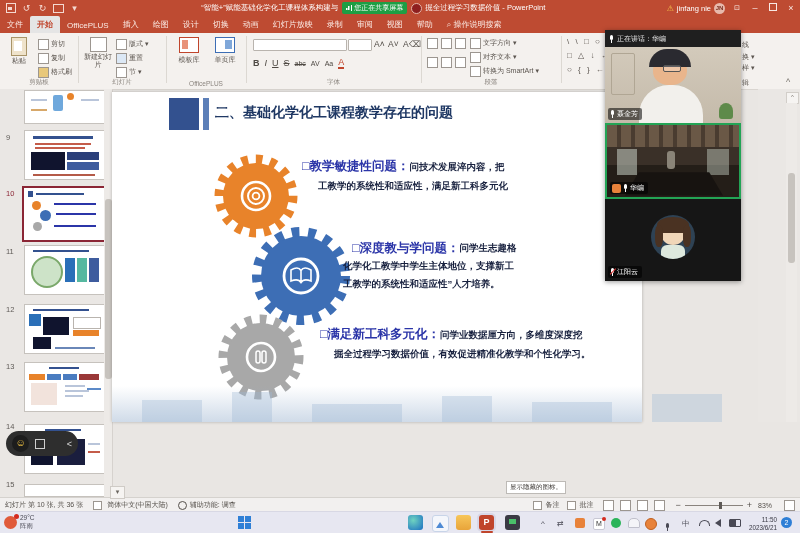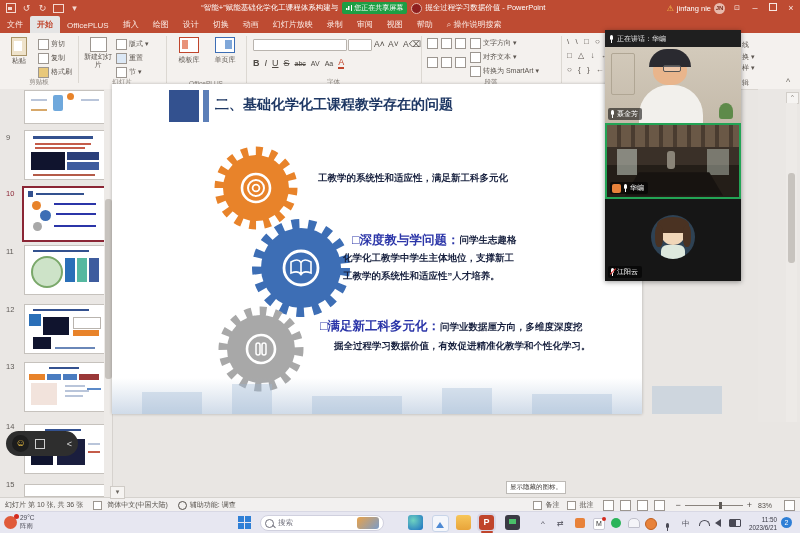--- a/index.html
+++ b/index.html
@@ -39,21 +39,21 @@
   .fontbox{height:10px;background:#fff;border:1px solid #B9B4AE;border-radius:1px}
   .chr{font-size:9px;color:#4E4943;margin-right:4px}
 
   
   #thumbpanel{left:0;top:89px;width:112px;height:408px;background:#EAE7E4;border-right:1px solid #D6D2CE}
   .thumb{position:absolute;left:24px;width:80px;background:#fff;border:1px solid #C6C2BD;overflow:hidden}
   .tnum{position:absolute;left:6px;font-size:7.5px;color:#5E5A56}
   .mini-line{position:absolute;background:#B9C5DA;height:2px}
 
   
-  #slide{left:112px;top:84px;width:530px;height:330px;background:#fff;box-shadow:0 0 3px rgba(0,0,0,.25)}
+  #slide{left:112px;top:92px;width:530px;height:330px;background:#fff;box-shadow:0 0 3px rgba(0,0,0,.25)}
   #slide-title{position:absolute;left:103px;top:12px;font-size:14px;font-weight:bold;color:#1F3864}
   .bullet-head{font-size:12.5px;font-weight:bold;color:#2B35A8}
   .bullet-body{font-size:9.5px;color:#17203E;font-weight:bold}
   .campus{position:absolute;left:0;bottom:0;width:100%;height:36px;
     background:linear-gradient(180deg,rgba(176,196,222,0),rgba(150,175,205,.45))}
   .bld{position:absolute;bottom:0;background:#9FB6D4;opacity:.35}
 
   
   #notes{left:112px;top:422px;width:688px;height:75px;background:#F0EEEC;border-top:1px solid #D8D4D0}
   #statusbar{left:0;top:497px;width:800px;height:14px;background:#F2F0EF;border-top:1px solid #D5D2CE;
@@ -310,20 +310,24 @@
       <path d="M-10,-6 C-5,-9 -1.5,-8 0,-5.5 C1.5,-8 5,-9 10,-6 L10,5 C5,3 1.5,4 0,6.5 C-1.5,4 -5,3 -10,5 Z M0,-5.5 L0,6.5" fill="none" stroke="#fff" stroke-width="1.6"></path>
     </svg>
     <svg class="abs" style="left:102px;top:218px" width="94" height="94" viewBox="-47 -47 94 94">
       <circle r="37" fill="none" stroke="#A8A8A8" stroke-width="11" stroke-dasharray="6.6 7.8"></circle>
       <circle r="34" fill="#A8A8A8"></circle>
       <circle r="14" fill="none" stroke="#fff" stroke-width="2.6"></circle>
       <rect x="-5" y="-6" width="4" height="12" rx="2" fill="none" stroke="#fff" stroke-width="1.5"></rect>
       <rect x="1" y="-6" width="4" height="12" rx="2" fill="none" stroke="#fff" stroke-width="1.5"></rect>
     </svg>
 
+    <div class="abs flex" style="left:190px;top:66px;align-items:baseline">
+      <span class="bullet-head">□教学敏捷性问题：</span>
+      <span class="bullet-body">问技术发展淬内容，把</span>
+    </div>
     <div class="abs bullet-body" style="left:206px;top:88px">工教学的系统性和适应性，满足新工科多元化</div>
 
     <div class="abs flex" style="left:240px;top:148px;align-items:center">
       <span class="bullet-head">□深度教与学问题：</span>
       <span class="bullet-body">问学生志趣格</span>
     </div>
     <div class="abs bullet-body" style="left:231px;top:168px">化学化工教学中学生主体地位，支撑新工</div>
     <div class="abs bullet-body" style="left:231px;top:186px">工教学的系统性和适应性”人才培养。</div>
 
     <div class="abs flex" style="left:208px;top:234px;align-items:baseline">
@@ -383,27 +387,20 @@
         <span>29°C</span><br>
         <span>阵雨</span>
       </span>
     </div>
 
     <span class="abs" style="left:238px;top:4px;width:13px;height:13px;background:
       linear-gradient(#2F7FD6,#2F7FD6) 0 0/6px 6px no-repeat,
       linear-gradient(#2F7FD6,#2F7FD6) 7px 0/6px 6px no-repeat,
       linear-gradient(#2F7FD6,#2F7FD6) 0 7px/6px 6px no-repeat,
       linear-gradient(#2F7FD6,#2F7FD6) 7px 7px/6px 6px no-repeat"></span>
-    <div class="abs flex" style="left:260px;top:3px;width:124px;height:16px;background:#fff;border:1px solid #D0D0DE;border-radius:9px;padding:0 4px;box-sizing:border-box">
-      <span style="width:7px;height:7px;border:1.2px solid #70707C;border-radius:50%;position:relative;margin-right:4px">
-        <span style="position:absolute;left:6px;top:6px;width:4px;height:1.2px;background:#70707C;transform:rotate(45deg)"></span>
-      </span>
-      <span style="font-size:7.5px;color:#70707C;flex:1">搜索</span>
-      <span style="width:22px;height:12px;border-radius:3px;background:linear-gradient(135deg,#E8A24A,#7C9CC8)"></span>
-    </div>
 
     <span class="tb-ic" style="left:408px;background:radial-gradient(circle at 35% 35%,#6FD3C0,#1B6FC2)"></span>
     <span class="tb-ic" style="left:432px;background:#F4F6FB;border:1px solid #C8D4E8">
         <span style="position:absolute;left:3px;top:6px;border-left:4px solid transparent;border-right:4px solid transparent;border-bottom:6px solid #4E8AD4"></span>
       </span>
     <span class="tb-ic" style="left:456px;background:linear-gradient(#F7C65A,#E8A43A)"></span>
     <span class="tb-ic" style="left:479px;background:#C0452C;color:#fff;font-size:9px;font-weight:bold;text-align:center;line-height:15px;box-shadow:0 0 0 2px #D8D8E8">P</span>
     <span class="abs" style="left:481px;top:19px;width:12px;height:2px;background:#C0452C;border-radius:1px"></span>
     <span class="tb-ic" style="left:505px;background:#3A3A44">
         <span style="position:absolute;left:4px;top:4px;width:7px;height:5px;background:#4AC06A"></span>

